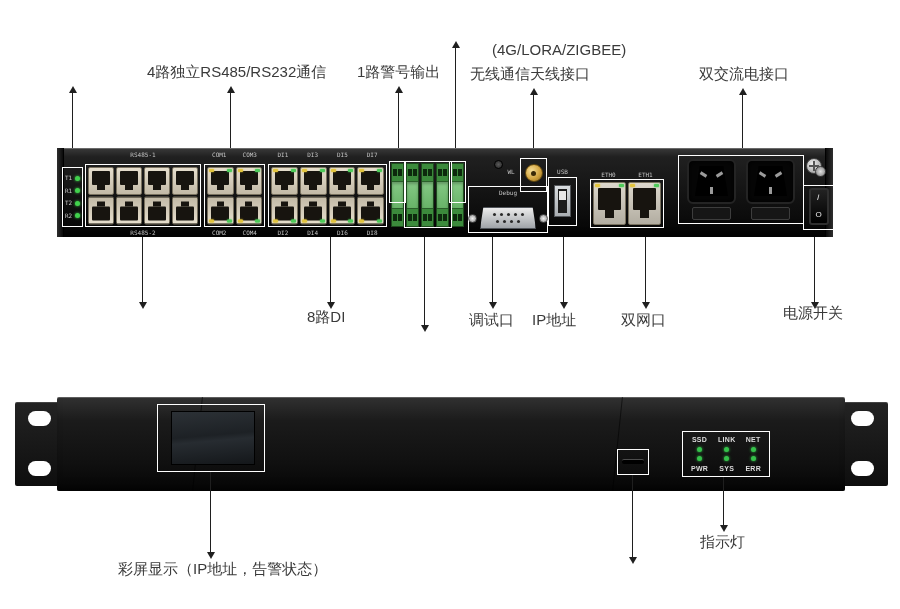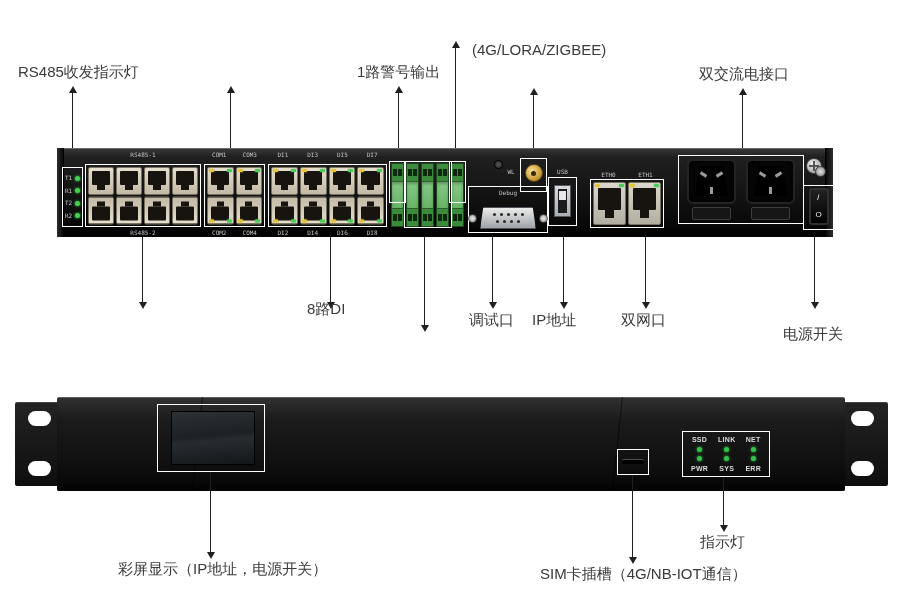--- a/index.html
+++ b/index.html
@@ -122,23 +122,24 @@
   .ledcolF{display:flex;flex-direction:column;align-items:center;justify-content:space-between;padding:1px 0;}
   .ledlb{font-size:7px;font-weight:bold;letter-spacing:.3px;color:#dcdcdc;
        font-family:"Liberation Sans",sans-serif;line-height:1;}
   .fdot{width:5px;height:5px;border-radius:50%;background:#35c04a;box-shadow:0 0 3px #35c04a;}
 </style>
 </head>
 <body>
 
 <div id="stage">
 
-  <div class="callout" style="left:18px;top:63px">RS485收发指示灯</div>
+  <div class="callout" style="left:147px;top:63px">4路独立RS485/RS232通信</div>
   <div class="callout" style="left:357px;top:63px">1路警号输出</div>
-  <div class="callout" style="left:472px;top:41px">(4G/LORA/ZIGBEE)</div>
+  <div class="callout" style="left:492px;top:41px">(4G/LORA/ZIGBEE)</div>
+  <div class="callout" style="left:470px;top:65px">无线通信天线接口</div>
   <div class="callout" style="left:699px;top:65px">双交流电接口</div>
 
   <div class="leader up" style="left:72px;top:88px;height:79px"></div>
   <div class="leader up" style="left:230px;top:88px;height:77px"></div>
   <div class="leader up" style="left:398px;top:88px;height:73px"></div>
   <div class="leader up" style="left:455px;top:43px;height:118px"></div>
   <div class="leader up" style="left:533px;top:90px;height:68px"></div>
   <div class="leader up" style="left:742px;top:90px;height:65px"></div>
 
   <div id="rear">
@@ -404,25 +405,25 @@
   </div>
 
   <div class="leader down" style="left:142px;top:237px;height:70px"></div>
   <div class="leader down" style="left:330px;top:237px;height:70px"></div>
   <div class="leader down" style="left:424px;top:237px;height:93px"></div>
   <div class="leader down" style="left:492px;top:237px;height:70px"></div>
   <div class="leader down" style="left:563px;top:237px;height:70px"></div>
   <div class="leader down" style="left:645px;top:237px;height:70px"></div>
   <div class="leader down" style="left:814px;top:237px;height:70px"></div>
 
-  <div class="callout" style="left:307px;top:300px">8路DI</div>
+  <div class="callout" style="left:307px;top:308px">8路DI</div>
   <div class="callout" style="left:469px;top:311px">调试口</div>
   <div class="callout" style="left:532px;top:311px">IP地址</div>
   <div class="callout" style="left:621px;top:311px">双网口</div>
-  <div class="callout" style="left:783px;top:325px">电源开关</div>
+  <div class="callout" style="left:783px;top:304px">电源开关</div>
 
   <div class="ear" style="left:15px">
     <div class="earhole" style="top:9px"></div>
     <div class="earhole" style="bottom:10px"></div>
   </div>
   <div class="ear" style="left:838px">
     <div class="earhole" style="top:9px"></div>
     <div class="earhole" style="bottom:10px"></div>
   </div>
 
@@ -459,17 +460,16 @@
           <span class="ledlb">ERR</span>
         </div>
       </div>
     </div>
   </div>
 
   <div class="leader down" style="left:210px;top:472px;height:85px"></div>
   <div class="leader down" style="left:632px;top:475px;height:87px"></div>
   <div class="leader down" style="left:723px;top:477px;height:53px"></div>
 
-  <div class="callout" style="left:118px;top:560px">彩屏显示（IP地址，电源开关）</div>
-  <div class="callout" style="left:540px;top:565px">SIM卡插槽（4G/NB-IOT通信）</div>
+  <div class="callout" style="left:118px;top:560px">彩屏显示（IP地址，告警状态）</div>
   <div class="callout" style="left:700px;top:533px">指示灯</div>
 
 </div>
 
 </body></html>

